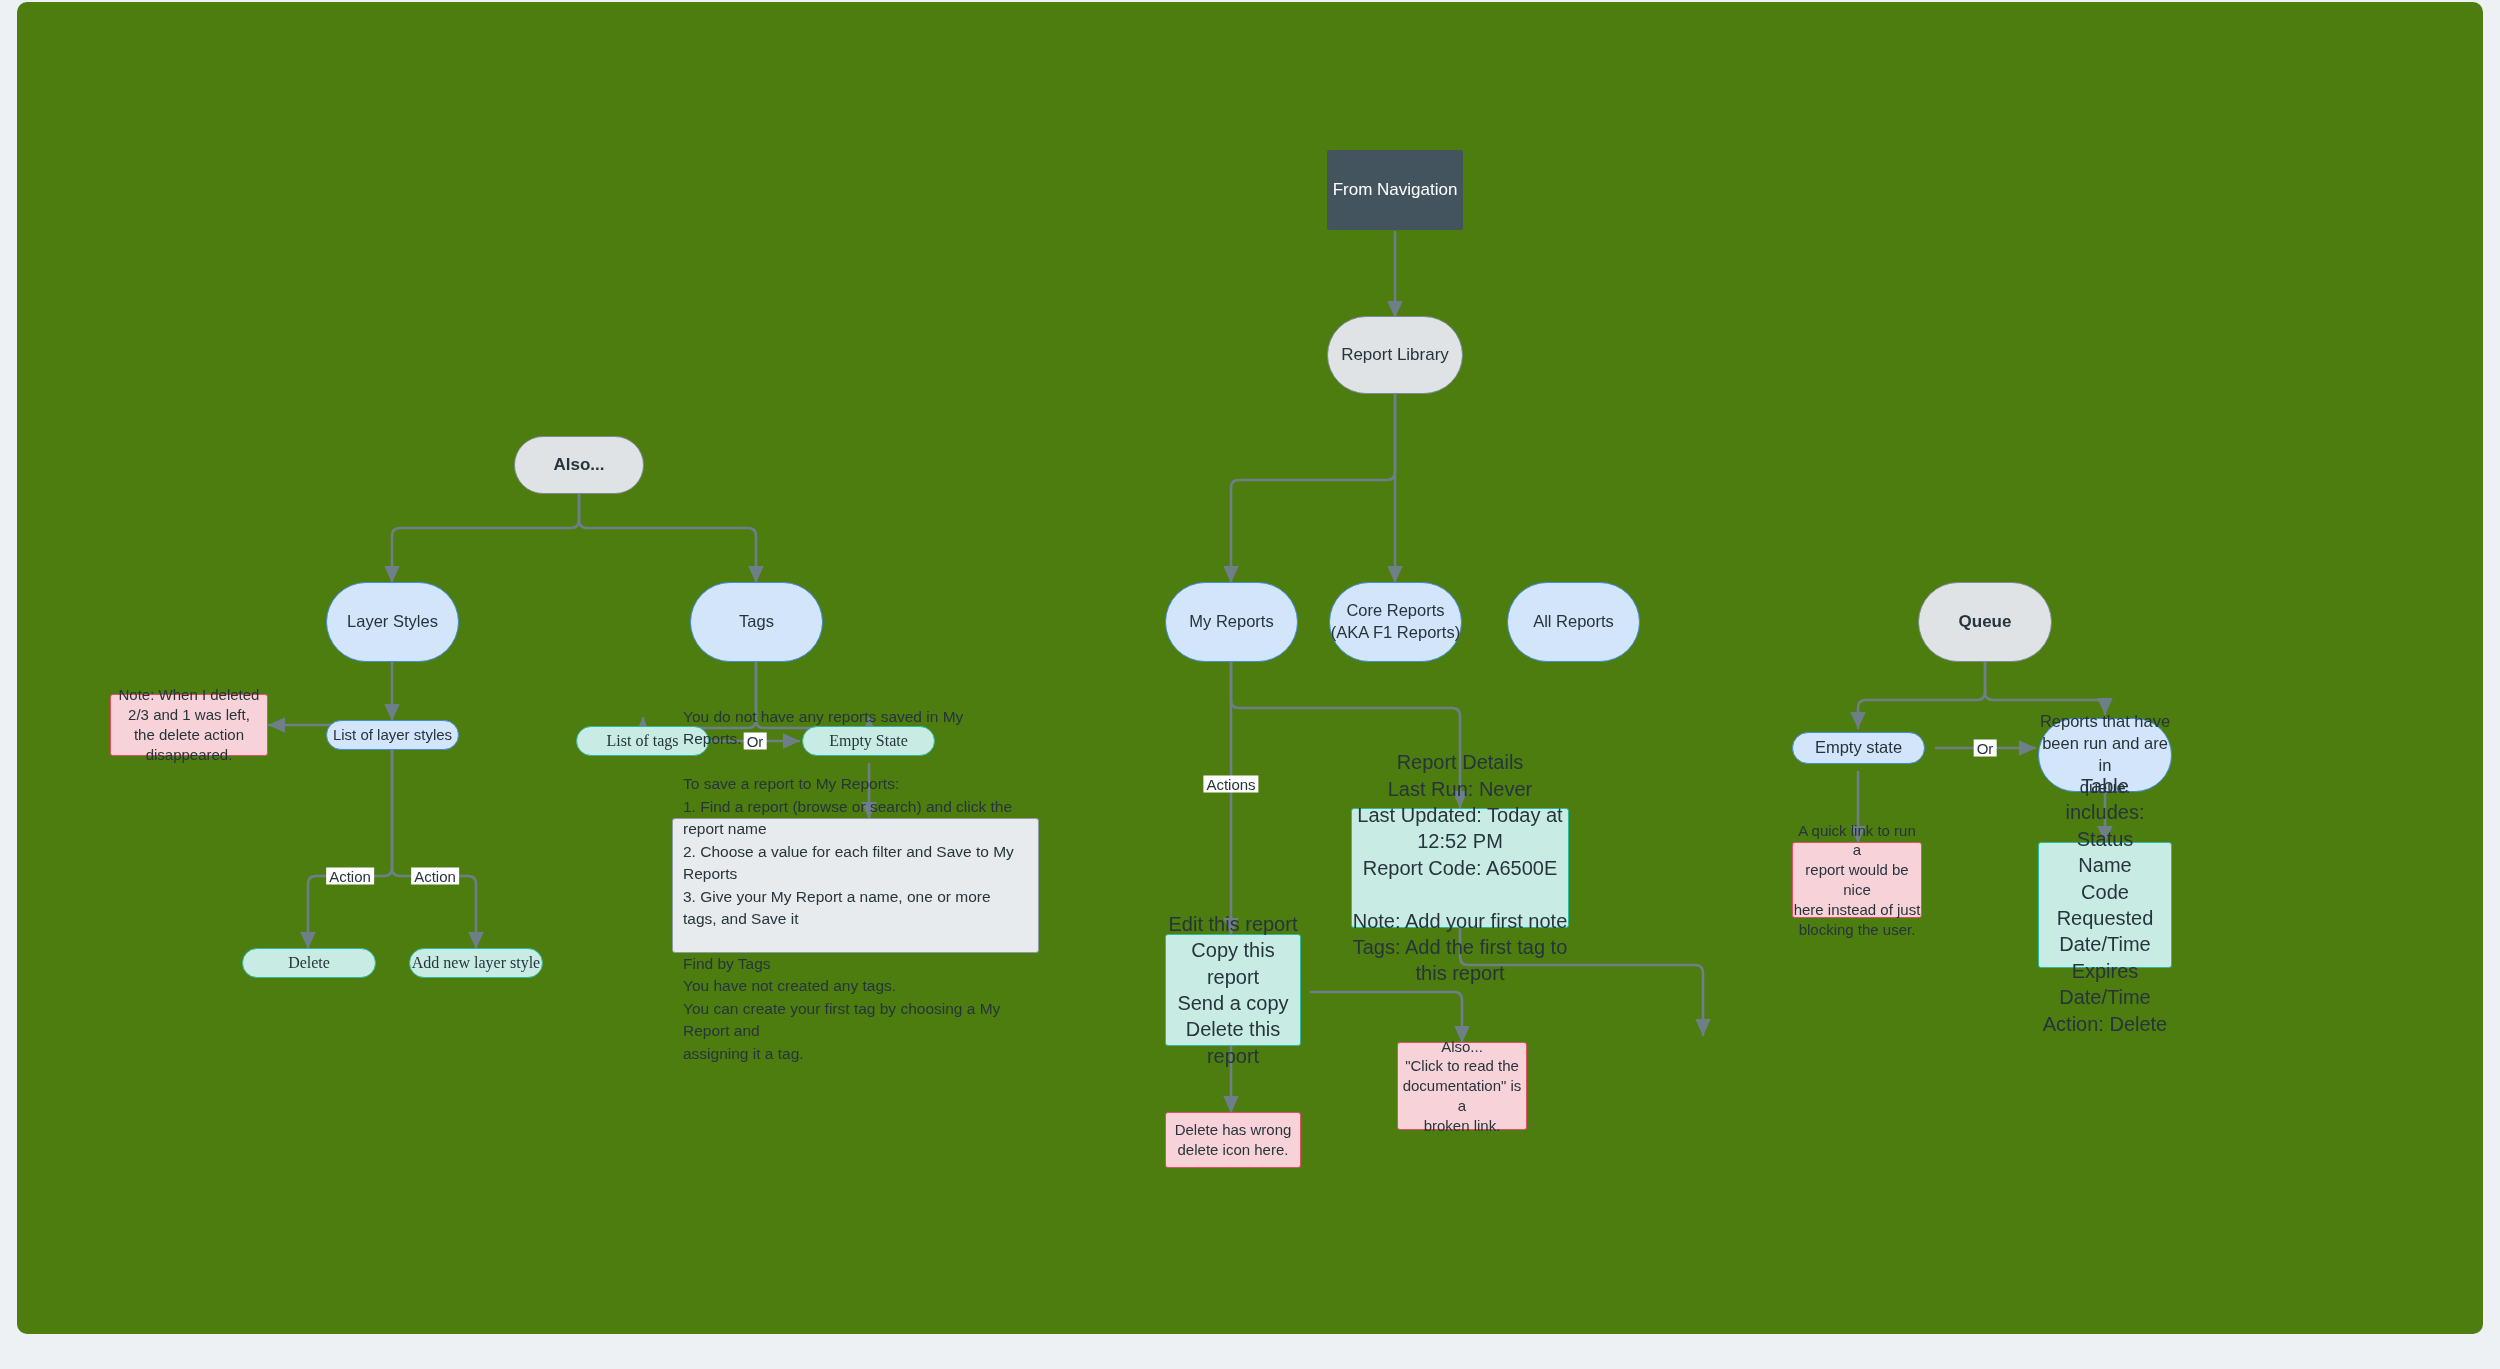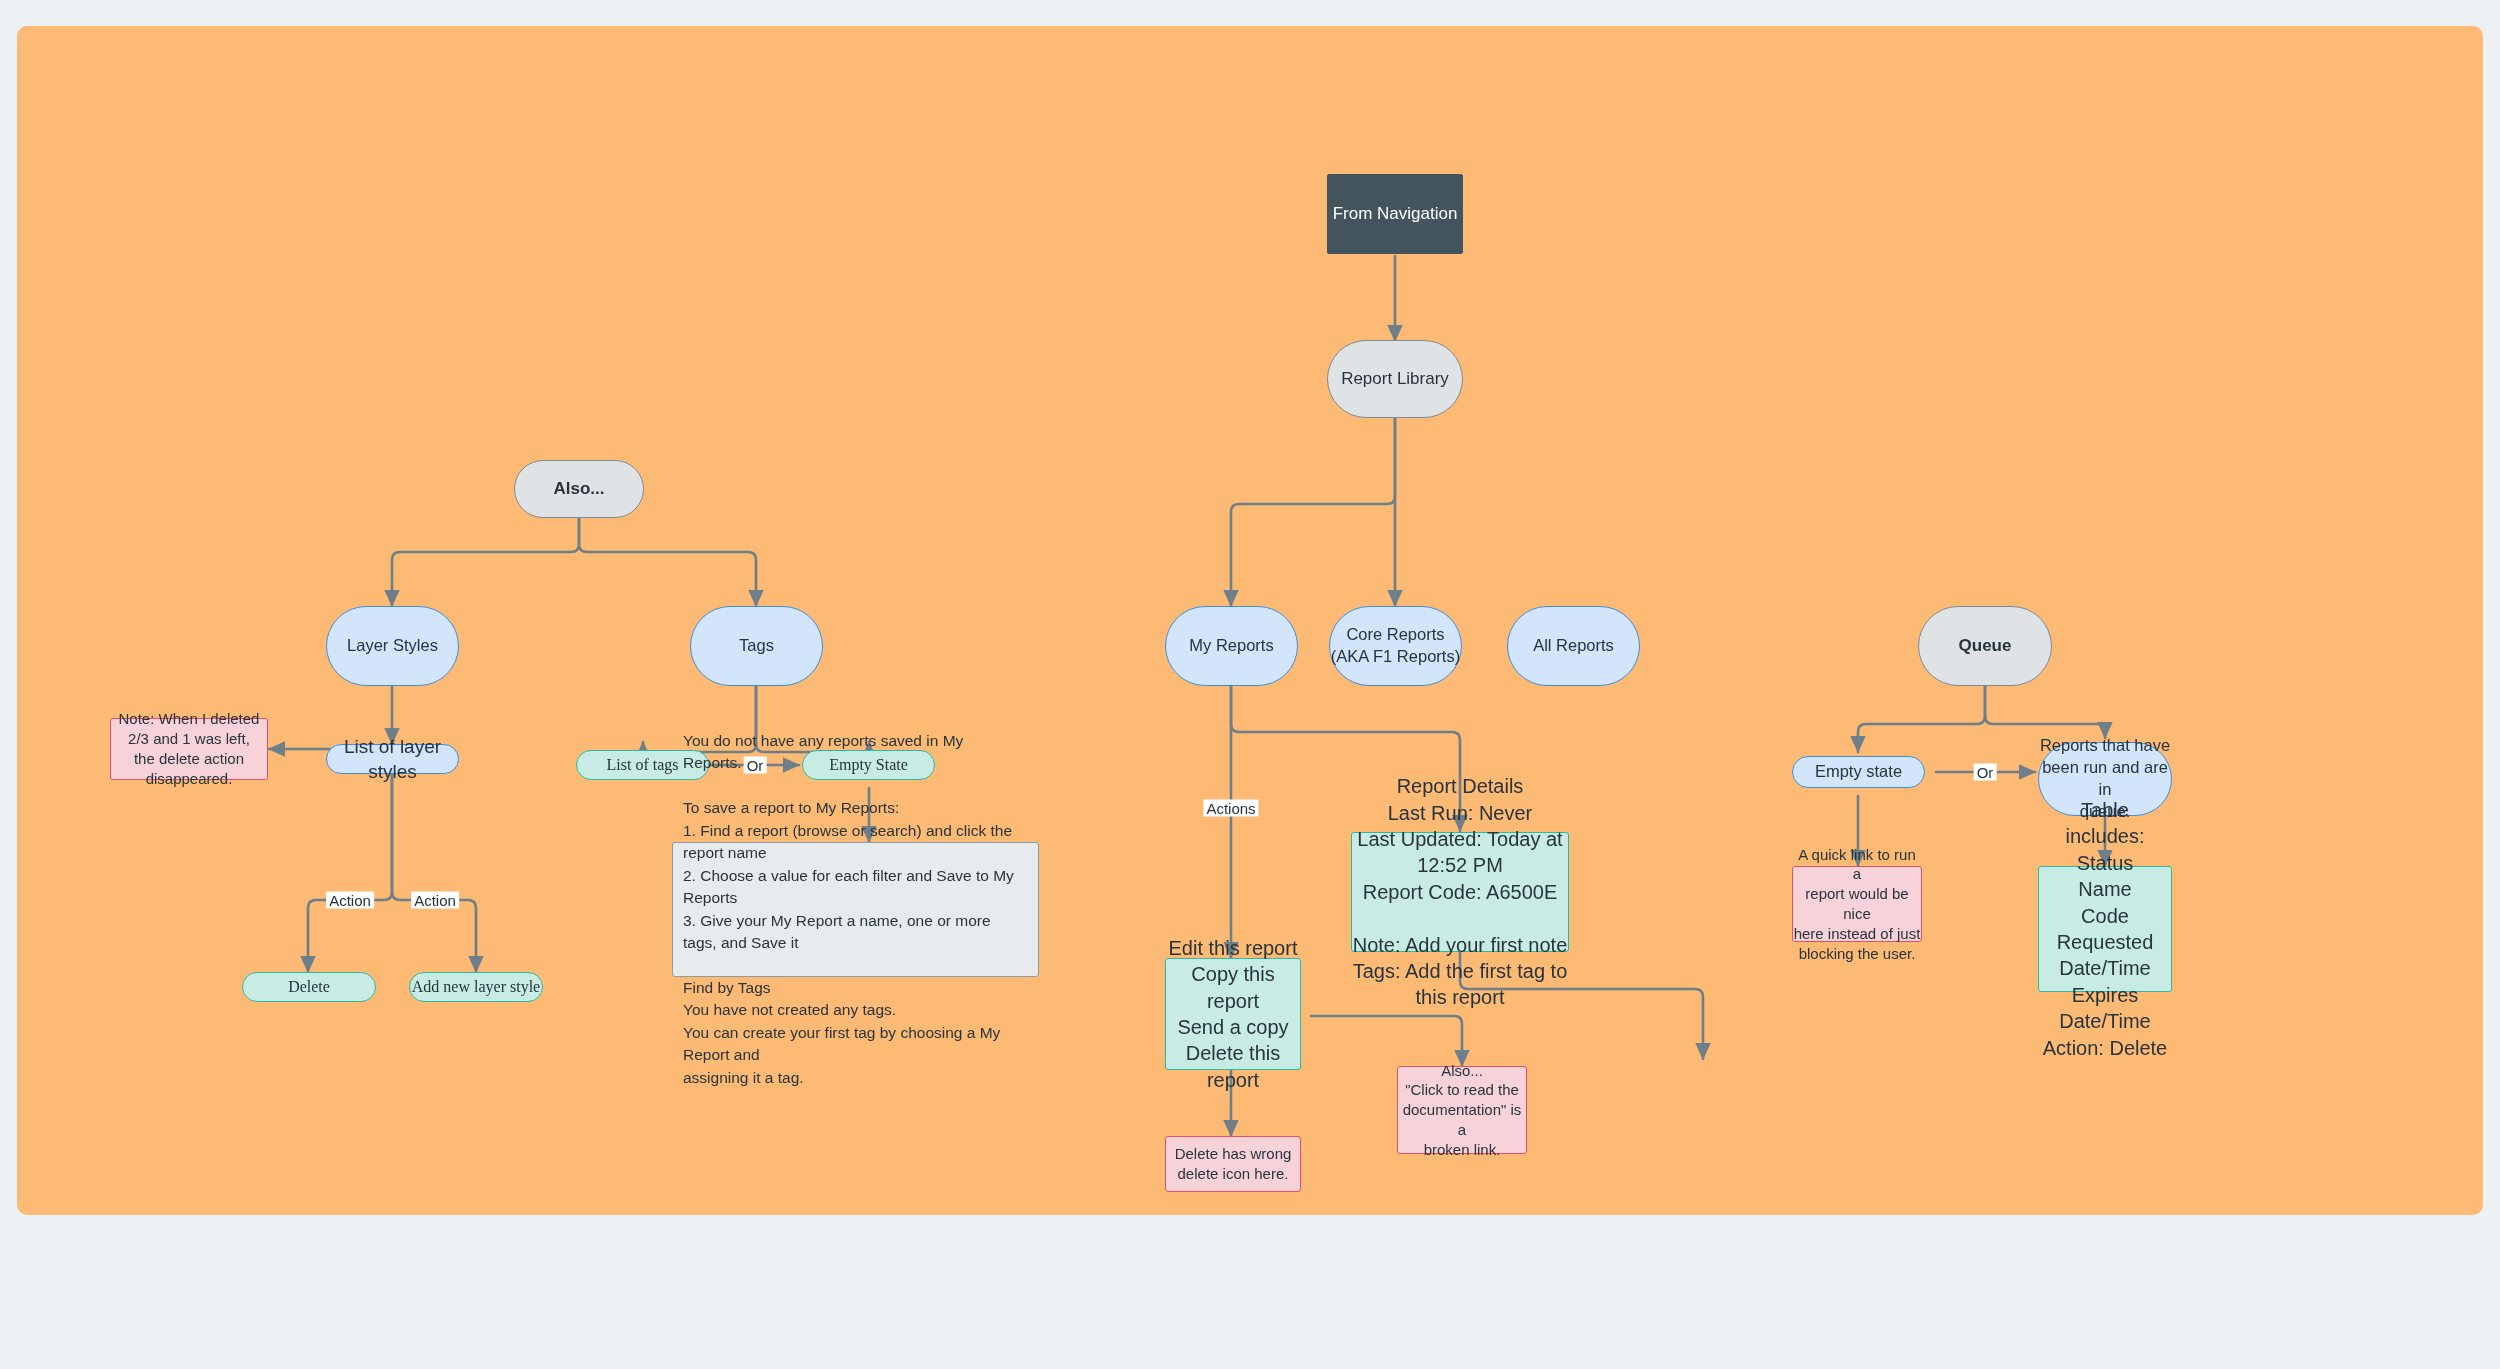--- a/index.html
+++ b/index.html
@@ -9,24 +9,24 @@
   }
   body {
     width: 2500px;
     height: 1369px;
     font-family: "Liberation Sans", sans-serif;
     overflow: hidden;
   }
   #canvas {
     position: absolute;
     left: 17px;
-    top: 26px;
+    top: 2px;
     width: 2466px;
-    height: 1189px;
-    background: #fdba74;
+    height: 1332px;
+    background: #4d7c0f;
     border-radius: 10px;
   }
   #diagram {
     position: absolute;
     inset: 0;
   }
   #edges {
     position: absolute;
     left: 0;
     top: 0;
@@ -210,21 +210,21 @@
 
 
     <div class="edge-label" style="left:1214px; top:782px;">Actions</div>
 
     <div class="node n-gray" style="left:497px; top:434px; width:130px; height:58px;">Also...</div>
 
     <div class="node n-blue" style="left:309px; top:580px; width:133px; height:80px;">Layer Styles</div>
 
     <div class="node n-blue" style="left:673px; top:580px; width:133px; height:80px;">Tags</div>
 
-    <div class="node n-blue" style="left:309px; top:718px; width:133px; height:30px; font-size:19px;">List of layer styles</div>
+    <div class="node n-blue" style="left:309px; top:718px; width:133px; height:30px; font-size:15px;">List of layer styles</div>
 
     <div class="node n-pink" style="left:93px; top:692px; width:158px; height:62px;">Note: When I deleted
 2/3 and 1 was left,
 the delete action
 disappeared.</div>
 
     <div class="node n-green" style="left:225px; top:946px; width:134px; height:30px;">Delete</div>
 
     <div class="node n-green" style="left:392px; top:946px; width:134px; height:30px;">Add new layer style</div>
 

